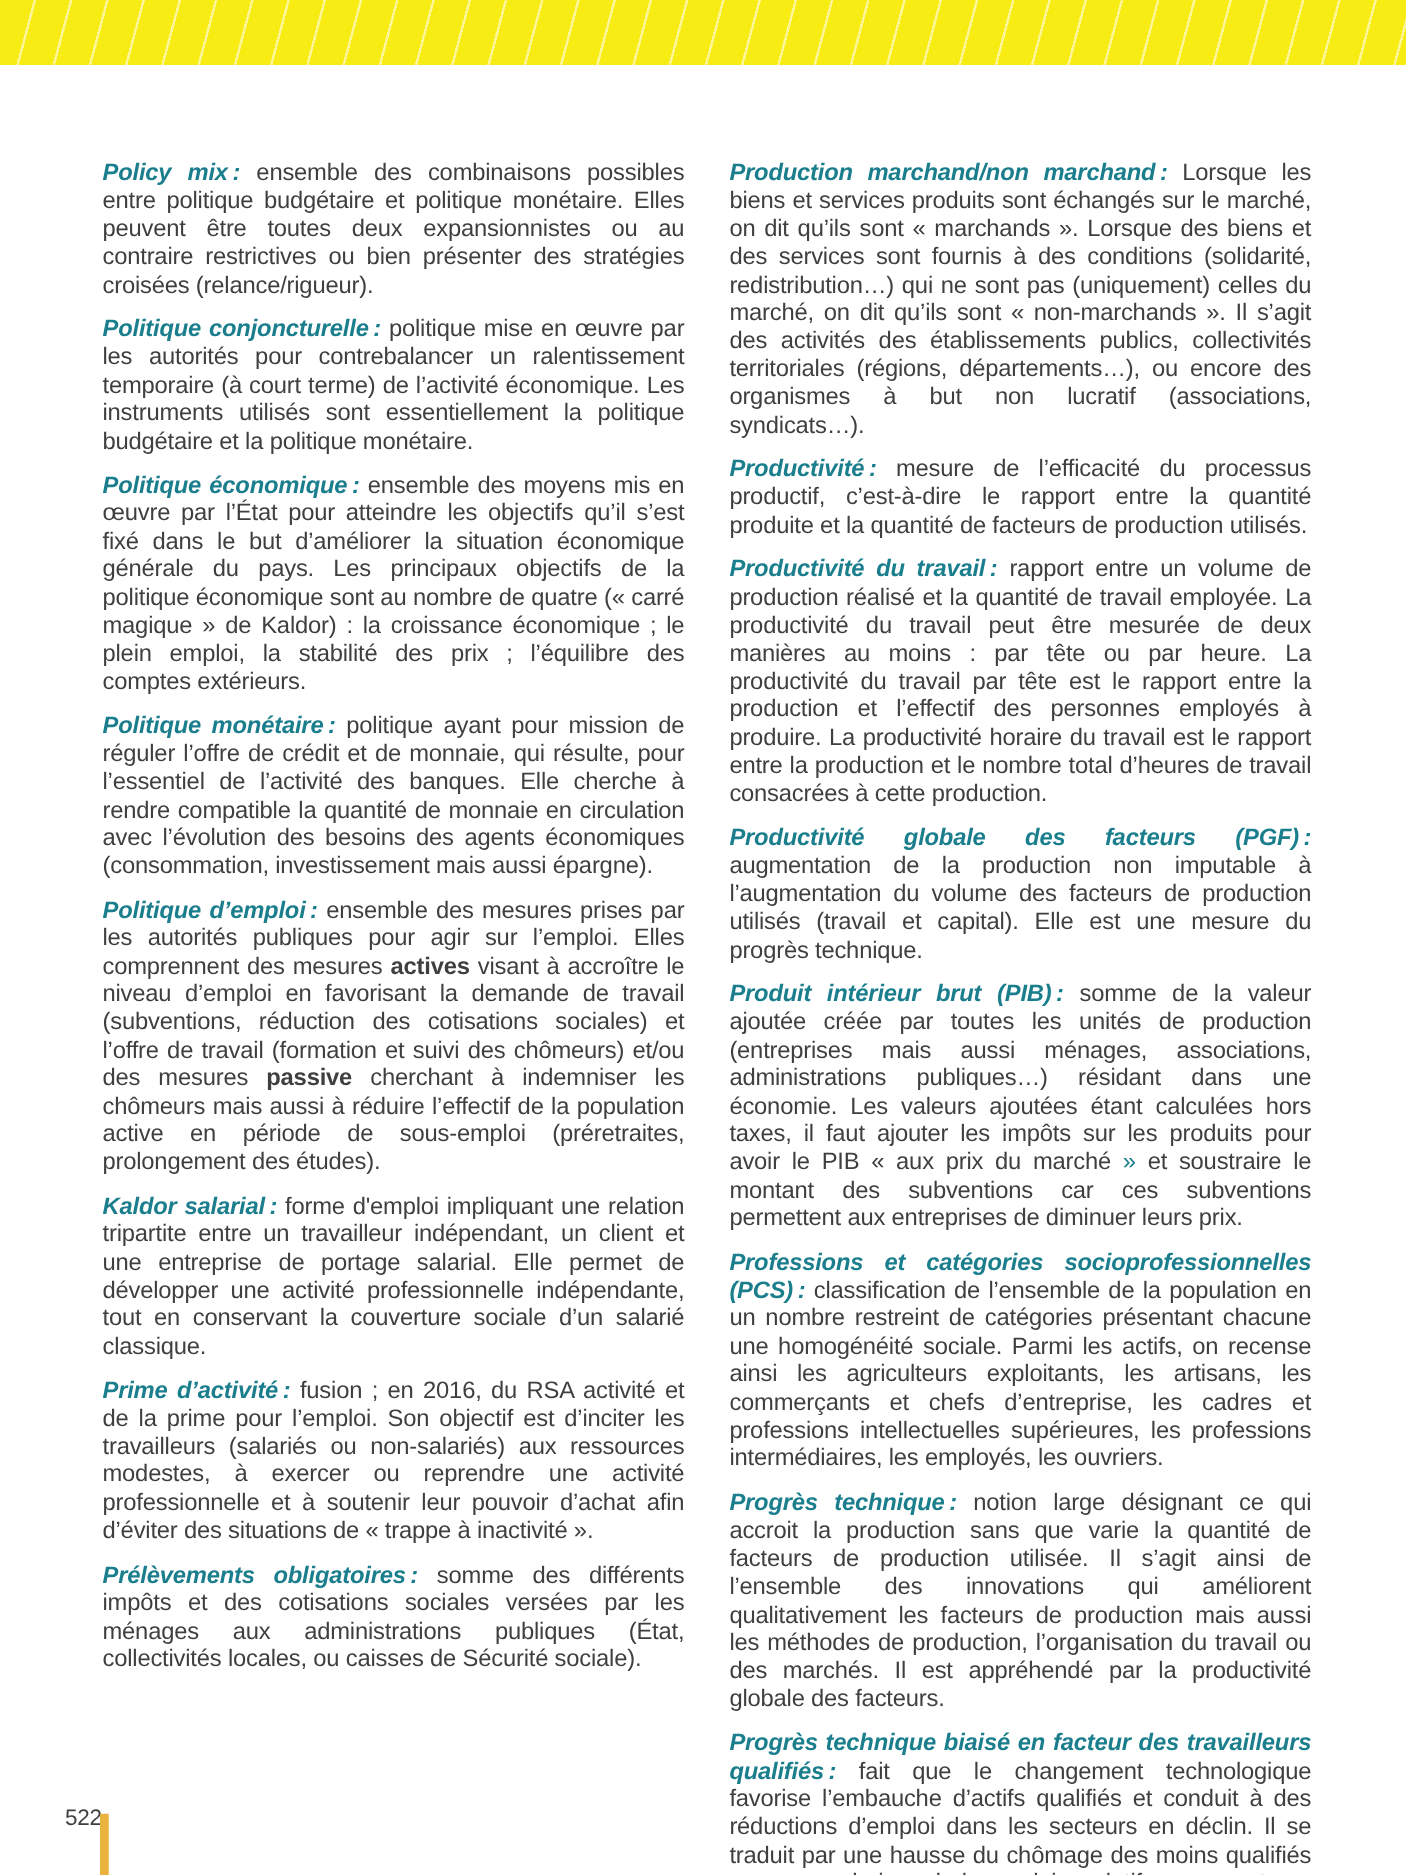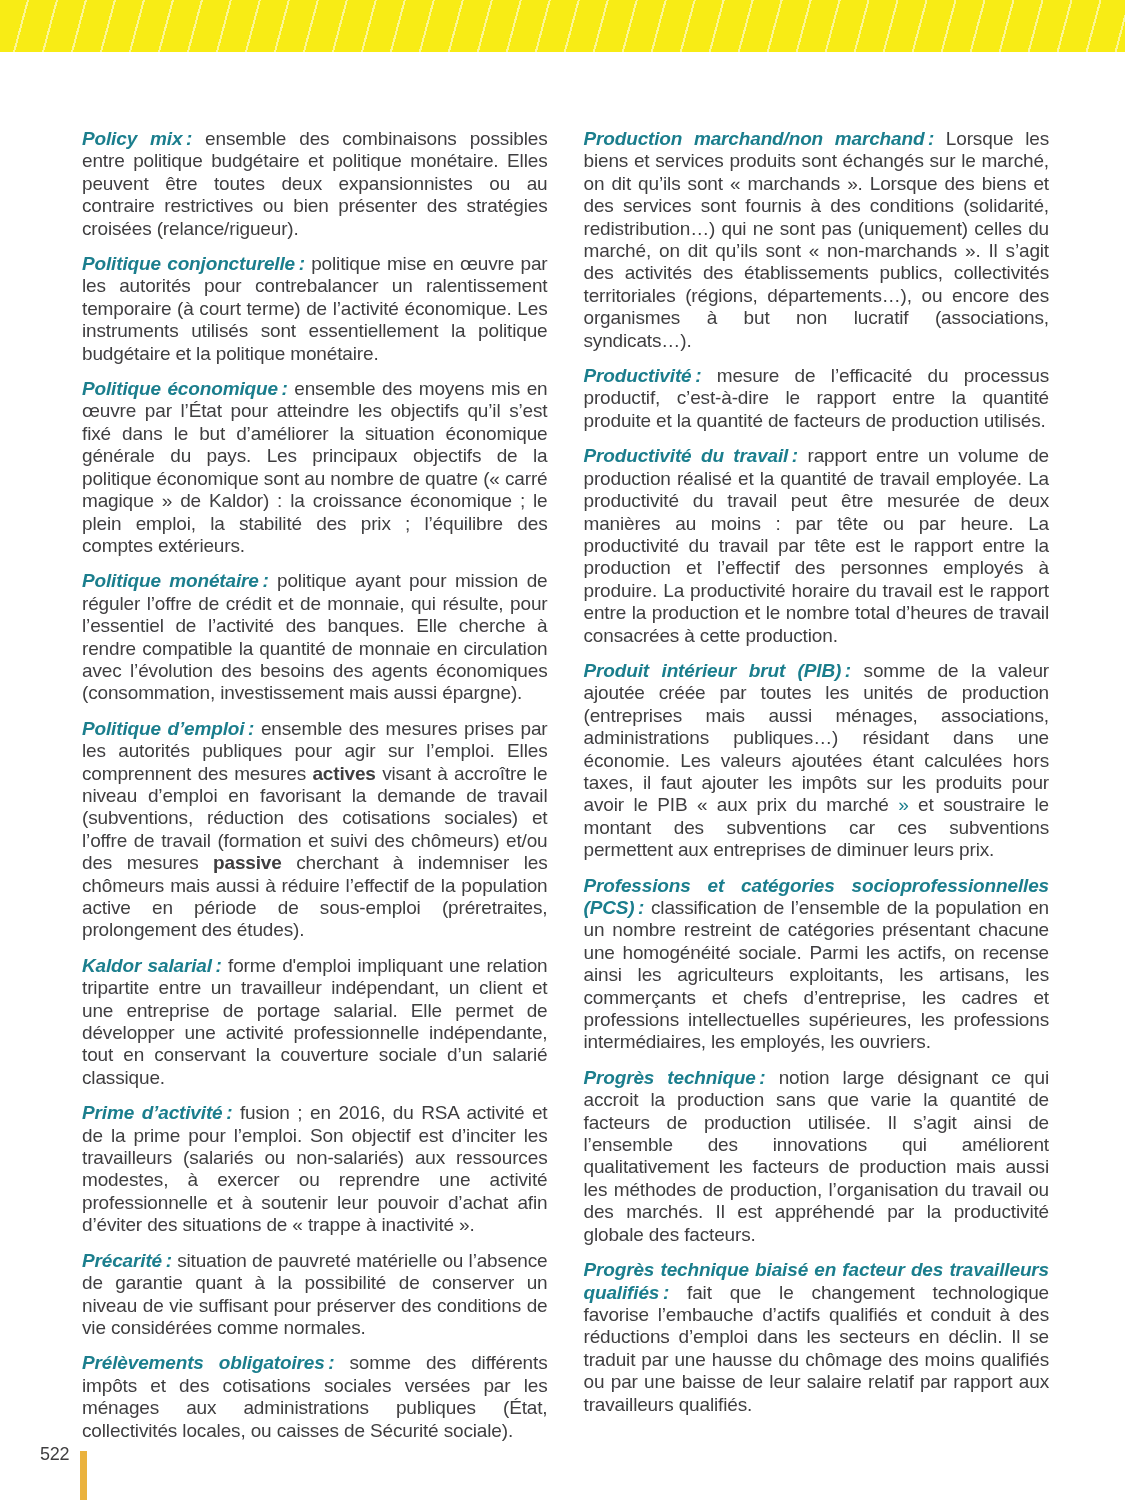--- a/index.html
+++ b/index.html
@@ -32,21 +32,21 @@
     font-size:19px;line-height:22.4px;
     text-align:justify;text-justify:inter-word;
     color:var(--body-text);
     letter-spacing:-0.15px;
   }
   .term{font-weight:bold;color:var(--accent-teal);font-style:italic;}
   .term.italic{}
   .definition .bold{font-weight:bold;}
   .definition .teal{color:var(--accent-teal);}
   .pagenum{
-    position:absolute;left:40px;top:1444px;
+    position:absolute;left:52px;top:1444px;
     font-size:18px;color:var(--body-text);letter-spacing:-0.2px;
   }
   .footer-bar{
     position:absolute;left:80px;top:1451px;width:7px;height:49px;
     background:var(--footer-bar);
   }
 </style>
 </head>
 <body>
 
@@ -62,32 +62,32 @@
   <p class="entry"><span class="term">Politique économique :</span><span class="definition"> <span>ensemble des moyens mis en œuvre par l’État pour atteindre les objectifs qu’il s’est fixé dans le but d’améliorer la situation économique générale du pays. Les principaux objectifs de la politique économique sont au nombre de quatre («&nbsp;carré magique&nbsp;» de Kaldor)&nbsp;: la croissance économique&nbsp;; le plein emploi, la stabilité des prix&nbsp;; l’équilibre des comptes extérieurs.</span></span></p>
 
   <p class="entry"><span class="term">Politique monétaire :</span><span class="definition"> <span>politique ayant pour mission de réguler l’offre de crédit et de monnaie, qui résulte, pour l’essentiel de l’activité des banques. Elle cherche à rendre compatible la quantité de monnaie en circulation avec l’évolution des besoins des agents économiques (consommation, investissement mais aussi épargne).</span></span></p>
 
   <p class="entry"><span class="term">Politique d’emploi :</span><span class="definition"> <span>ensemble des mesures prises par les autorités publiques pour agir sur l’emploi. Elles comprennent des mesures </span><span class="bold">actives</span><span> visant à accroître le niveau d’emploi en favorisant la demande de travail (subventions, réduction des cotisations sociales) et l’offre de travail (formation et suivi des chômeurs) et/ou des mesures </span><span class="bold">passive</span><span> cherchant à indemniser les chômeurs mais aussi à réduire l’effectif de la population active en période de sous-emploi (préretraites, prolongement des études).</span></span></p>
 
   <p class="entry"><span class="term">Kaldor salarial :</span><span class="definition"> <span>forme d'emploi impliquant une relation tripartite entre un travailleur indépendant, un client et une entreprise de portage salarial. Elle permet de développer une activité professionnelle indépendante, tout en conservant la couverture sociale d’un salarié classique.</span></span></p>
 
   <p class="entry"><span class="term">Prime d’activité :</span><span class="definition"> <span>fusion&nbsp;; en 2016, du RSA activité et de la prime pour l’emploi. Son objectif est d’inciter les travailleurs (salariés ou non-salariés) aux ressources modestes, à exercer ou reprendre une activité professionnelle et à soutenir leur pouvoir d’achat afin d’éviter des situations de «&nbsp;trappe à inactivité&nbsp;».</span></span></p>
 
-  <p class="entry"><span class="term">Précarité :</span><span class="definition"> <span>situation de pauvreté matérielle ou l’absence de garantie quant à la possibilité de conserver un niveau de vie suffisant pour préserver des conditions de vie considérées comme normales.</span></span></p>
 
   <p class="entry"><span class="term">Prélèvements obligatoires :</span><span class="definition"> <span>somme des différents impôts et des cotisations sociales versées par les ménages aux administrations publiques (État, collectivités locales, ou caisses de Sécurité sociale).</span></span></p>
 
 </section>
   <section class="col">
   <p class="entry"><span class="term">Production marchand/non marchand :</span><span class="definition"> <span>Lorsque les biens et services produits sont échangés sur le marché, on dit qu’ils sont «&nbsp;marchands&nbsp;». Lorsque des biens et des services sont fournis à des conditions (solidarité, redistribution…) qui ne sont pas (uniquement) celles du marché, on dit qu’ils sont «&nbsp;non-marchands&nbsp;». Il s’agit des activités des établissements publics, collectivités territoriales (régions, départements…), ou encore des organismes à but non lucratif (associations, syndicats…).</span></span></p>
 
   <p class="entry"><span class="term">Productivité :</span><span class="definition"> <span>mesure de l’efficacité du processus productif, c’est-à-dire le rapport entre la quantité produite et la quantité de facteurs de production utilisés.</span></span></p>
 
   <p class="entry"><span class="term">Productivité du travail :</span><span class="definition"> <span>rapport entre un volume de production réalisé et la quantité de travail employée. La productivité du travail peut être mesurée de deux manières au moins&nbsp;: par tête ou par heure. La productivité du travail par tête est le rapport entre la production et l’effectif des personnes employés à produire. La productivité horaire du travail est le rapport entre la production et le nombre total d’heures de travail consacrées à cette production.</span></span></p>
 
+  <p class="entry"><span class="term">Productivité globale des facteurs (PGF) :</span><span class="definition"> <span>augmentation de la production non imputable à l’augmentation du volume des facteurs de production utilisés (travail et capital). Elle est une mesure du progrès technique.</span></span></p>
 
   <p class="entry"><span class="term">Produit intérieur brut (PIB) :</span><span class="definition"> <span>somme de la valeur ajoutée créée par toutes les unités de production (entreprises mais aussi ménages, associations, administrations publiques…) résidant dans une économie. Les valeurs ajoutées étant calculées hors taxes, il faut ajouter les impôts sur les produits pour avoir le PIB «&nbsp;aux prix du marché&nbsp;</span><span class="teal">»</span><span> et soustraire le montant des subventions car ces subventions permettent aux entreprises de diminuer leurs prix.</span></span></p>
 
   <p class="entry"><span class="term">Professions et catégories socioprofessionnelles (PCS) :</span><span class="definition"> <span>classification de l’ensemble de la population en un nombre restreint de catégories présentant chacune une homogénéité sociale. Parmi les actifs, on recense ainsi les agriculteurs exploitants, les artisans, les commerçants et chefs d’entreprise, les cadres et professions intellectuelles supérieures, les professions intermédiaires, les employés, les ouvriers.</span></span></p>
 
   <p class="entry"><span class="term">Progrès technique :</span><span class="definition"> <span>notion large désignant ce qui accroit la production sans que varie la quantité de facteurs de production utilisée. Il s’agit ainsi de l’ensemble des innovations qui améliorent qualitativement les facteurs de production mais aussi les méthodes de production, l’organisation du travail ou des marchés. Il est appréhendé par la productivité globale des facteurs.</span></span></p>
 
   <p class="entry"><span class="term">Progrès technique biaisé en facteur des travailleurs qualifiés :</span><span class="definition"> <span>fait que le changement technologique favorise l’embauche d’actifs qualifiés et conduit à des réductions d’emploi dans les secteurs en déclin. Il se traduit par une hausse du chômage des moins qualifiés ou par une baisse de leur salaire relatif par rapport aux travailleurs qualifiés.</span></span></p>
 
 </section>

